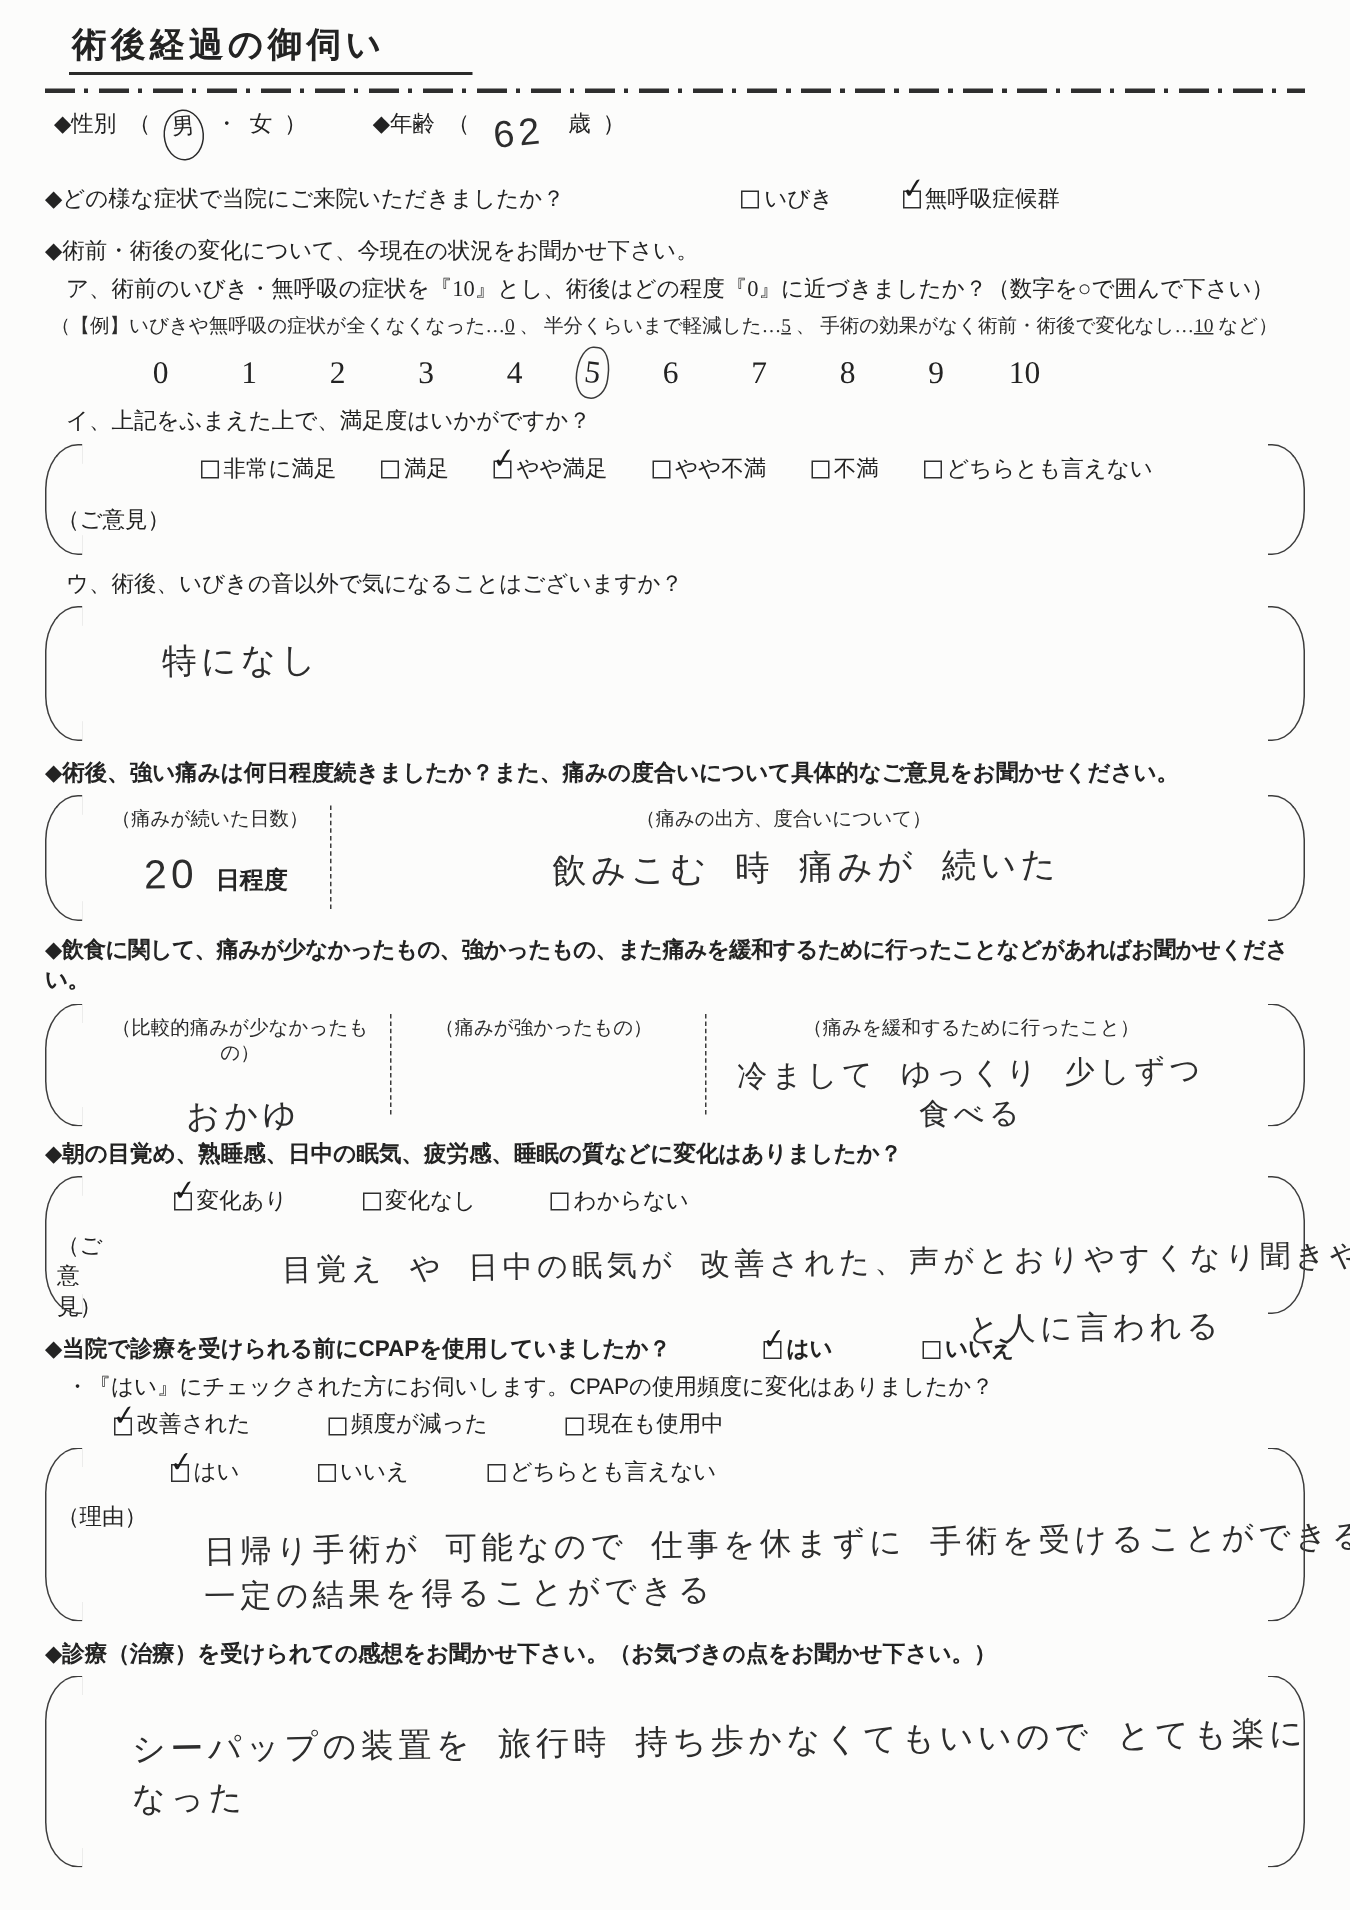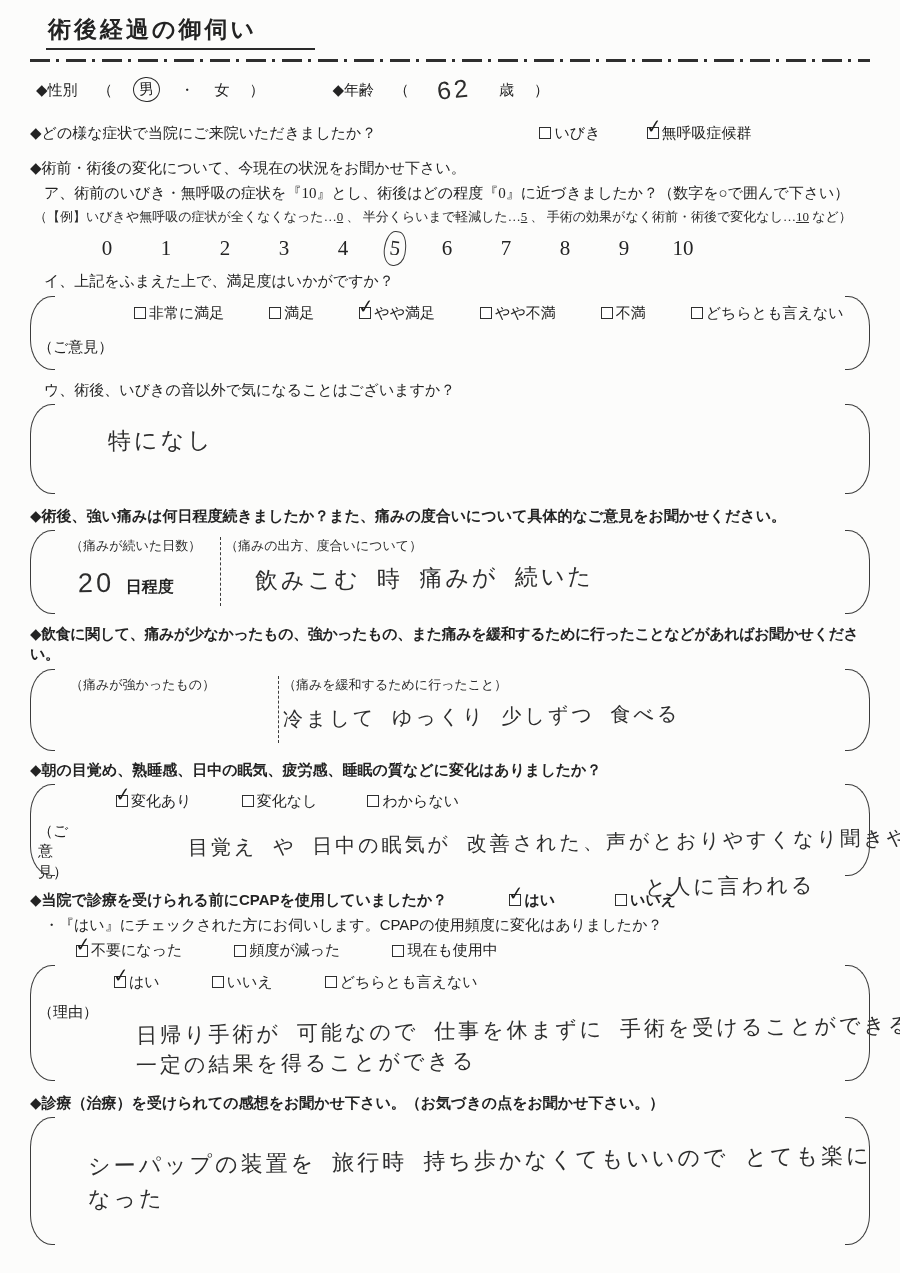--- a/index.html
+++ b/index.html
@@ -67,55 +67,55 @@
   .bbox::after  { right:0; border-left:none;  border-radius:0 22px 22px 0 / 0 30px 30px 0; }
 
   
   .hw {
     font-family:"Liberation Sans","DejaVu Sans",sans-serif;
     color:#2d2d2d; font-weight:400; letter-spacing:3px; word-spacing:7px;
     transform:rotate(-0.8deg); display:inline-block;
   }
 
   
-  .cols { display:flex; align-items:stretch; }
+  .cols { display:flex; align-items:stretch;text-align:center; }
   .cols .col { padding:0 10px 0 2px; }
   .cols .col + .col { border-left:1.7px dashed #3b3b3b; padding-left:4px; }
 
   
   .scale { display:flex; gap:37px; margin:9px 0 2px 66px; font-size:21px; }
   .scale .num { width:22px; text-align:center; }
 </style>
 </head>
 <body>
 
 <div class="page">
 
   
   <div class="title">術後経過の御伺い</div>
   <div class="dashline"></div>
 
   
-  <div class="q-line" style="margin-left:6px; display:flex; align-items:center; gap:20px;">
+  <div class="q-line" style="margin-left:6px; display:flex; gap:8px;">
     <span>◆性別</span>
     <span>（</span>
     <span class="circ"><span>男</span></span>
     <span>・</span>
     <span>女</span>
     <span>）</span>
     <span style="width:28px"></span>
     <span>◆年齢</span>
     <span>（</span>
     <span class="hw" style="font-size:25px; margin:0 8px; transform:rotate(-6deg);">62</span>
     <span>歳</span>
     <span>）</span>
   </div>
 
   
-  <div class="q-line serifq" style="margin-top:16px; display:flex; align-items:flex-end;gap:45px;">
+  <div class="q-line serifq" style="margin-top:16px; display:flex; align-items:flex-end;">
     <span>◆どの様な症状で当院にご来院いただきましたか？</span>
     <span class="optrow" style="margin-left:98px; gap:26px;">
       <span class="opt">
         <span class="cb">
             <span class="mark"></span>
           </span>
         <span>いびき</span>
       </span>
       <span class="opt">
         <span class="cb">
@@ -142,21 +142,21 @@
     <span class="num">6</span>
     <span class="num">7</span>
     <span class="num">8</span>
     <span class="num">9</span>
     <span class="num">10</span>
   </div>
 
   
   <div class="q-line indent1" style="margin-top:8px;">イ、上記をふまえた上で、満足度はいかがですか？</div>
   <div class="bbox" style="height:74px;">
-    <div class="optrow" style="margin-left:46px; gap:25px;">
+    <div class="optrow" style="margin-left:46px; gap:10px;">
       <span class="opt">
           <span class="cb">
             <span class="mark"></span>
           </span>
           <span>非常に満足</span>
         </span>
       <span class="opt">
           <span class="cb">
             <span class="mark"></span>
           </span>
@@ -212,20 +212,24 @@
         <div class="small">（痛みの出方、度合いについて）</div>
         <div><span class="hw" style="font-size:23px; margin:8px 0 0 30px;">飲みこむ 時 痛みが 続いた</span></div>
       </div>
     </div>
   </div>
 
   
   <div class="q-line goth" style="margin-top:10px; letter-spacing:-0.4px;">◆飲食に関して、痛みが少なかったもの、強かったもの、また痛みを緩和するために行ったことなどがあればお聞かせください。</div>
   <div class="bbox" style="height:82px;">
     <div class="cols" style="height:100%;">
+      <div class="col" style="width:192px;">
+        <div class="small">（比較的痛みが少なかったもの）</div>
+        <div><span class="hw" style="font-size:22px; margin:18px 0 0 4px;">おかゆ</span></div>
+      </div>
       <div class="col" style="width:210px;">
         <div class="small">（痛みが強かったもの）</div>
         <div><span class="hw"></span></div>
       </div>
       <div class="col" style="flex:1;">
         <div class="small">（痛みを緩和するために行ったこと）</div>
         <div><span class="hw" style="font-size:20px; margin-top:10px;">冷まして ゆっくり 少しずつ 食べる</span></div>
       </div>
     </div>
   </div>
@@ -277,21 +281,21 @@
           <span>いいえ</span>
         </span>
     </span>
   </div>
   <div class="goth indent1" style="margin-top:5px; font-weight:400;">・『はい』にチェックされた方にお伺いします。CPAPの使用頻度に変化はありましたか？</div>
   <div class="optrow indent2" style="margin-top:5px; gap:32px;">
     <span class="opt">
         <span class="cb">
           <span class="mark">✓</span>
         </span>
-        <span>不要になった</span>
+        <span>改善された</span>
       </span>
     <span class="opt">
         <span class="cb">
           <span class="mark"></span>
         </span>
         <span>頻度が減った</span>
       </span>
     <span class="opt">
         <span class="cb">
           <span class="mark"></span>

